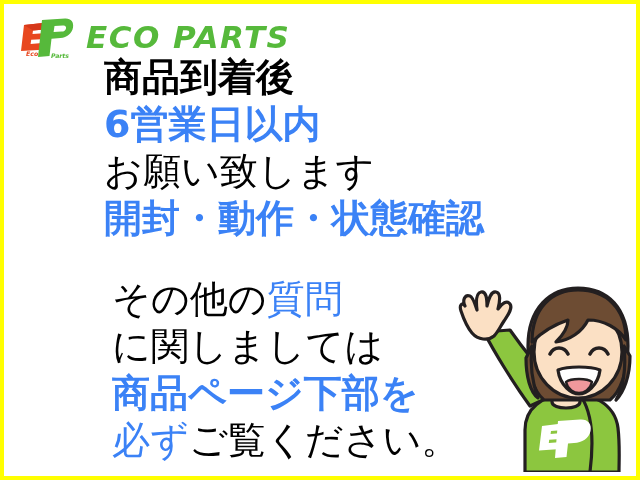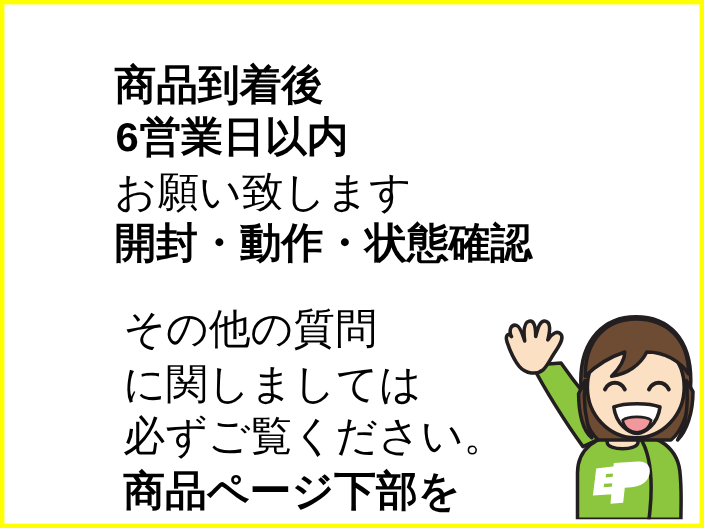--- a/index.html
+++ b/index.html
@@ -68,22 +68,21 @@
     line-height: 47px;
     font-weight: 700;
     color: #000000;
     white-space: nowrap;
     letter-spacing: 0px;
   }
   .line.light {
     font-weight: 500;
   }
   .red {
-    color: #000000;
-    font-family: Liberation Mono, monospace;
+    color: #3b82f6;
   }
   .blk {
     color: #000000;
   }
 
   
   #mascot {
     position: absolute;
     right: 4px;
     bottom: 4px;
@@ -95,20 +94,39 @@
     display: block;
     width: 100%;
     height: 100%;
   }
 </style>
 </head>
 <body>
 
 <div id="banner">
 
+  <div id="logo-bar">
+
+    <span id="logo-mark">
+      <svg viewBox="0 0 58 44" xmlns="http://www.w3.org/2000/svg" aria-hidden="true">
+
+        <path d="M6 10 L34 7 L32 14 L15 15.5 L14.5 19 L29 18 L27.8 24 L13.2 24.8 L12.6 29 L30 27.6 L28.5 34.5 L3 36 Z" fill="#e8471f"></path>
+
+        <path d="M6 10 L34 7 L32 14 L15 15.5 Z" fill="#d6371a"></path>
+
+        <path d="M24 5 L47 3.5 C53 3.2 56 7 55 12.5 C54 18.5 49 22.5 42.5 23 L33.5 23.7 L31.5 41 L20 42 Z" fill="#56b93b"></path>
+        <path d="M36.5 11 L45 10.4 C47.4 10.2 48.4 11.6 48 13.4 C47.6 15.4 46 16.4 43.6 16.6 L35.6 17.1 Z" fill="#ffffff"></path>
+
+        <text x="8" y="41" font-family="DejaVu Sans, sans-serif" font-size="6.2" font-weight="700" font-style="italic" fill="#e8471f">Eco</text>
+        <text x="33" y="43" font-family="DejaVu Sans, sans-serif" font-size="6.2" font-weight="700" font-style="italic" fill="#56b93b">Parts</text>
+      </svg>
+    </span>
+
+    <span id="logo-wordmark">ECO PARTS</span>
+  </div>
 
   <div id="message-block-1">
     <div class="line">
       <span class="blk">商品到着後</span>
     </div>
     <div class="line">
       <span class="red">6営業日以内</span>
     </div>
     <div class="line light">
       <span class="blk">お願い致します</span>
@@ -118,25 +136,25 @@
     </div>
   </div>
 
   <div id="message-block-2">
     <div class="line light">
       <span class="blk">その他の</span><span class="red">質問</span>
     </div>
     <div class="line light">
       <span class="blk">に関しましては</span>
     </div>
+    <div class="line">
+      <span class="red">商品ページ下部を</span>
+    </div>
     <div class="line light">
       <span class="red">必ず</span><span class="blk">ご覧ください。</span>
-    </div>
-    <div class="line">
-      <span class="red">商品ページ下部を</span>
     </div>
   </div>
 
   <div id="mascot">
     <svg viewBox="0 0 200 192" xmlns="http://www.w3.org/2000/svg" aria-hidden="true">
       <g stroke="#231f20" stroke-width="3.2" stroke-linejoin="round" stroke-linecap="round">
 
         <path d="M52 52 C62 72 82 104 98 126 L128 112 C110 92 92 70 78 50 Z" fill="#8cc63f"></path>
 
         <path d="M33 26 C30 20 33 14 38 16 C41 17 43 24 45 30

